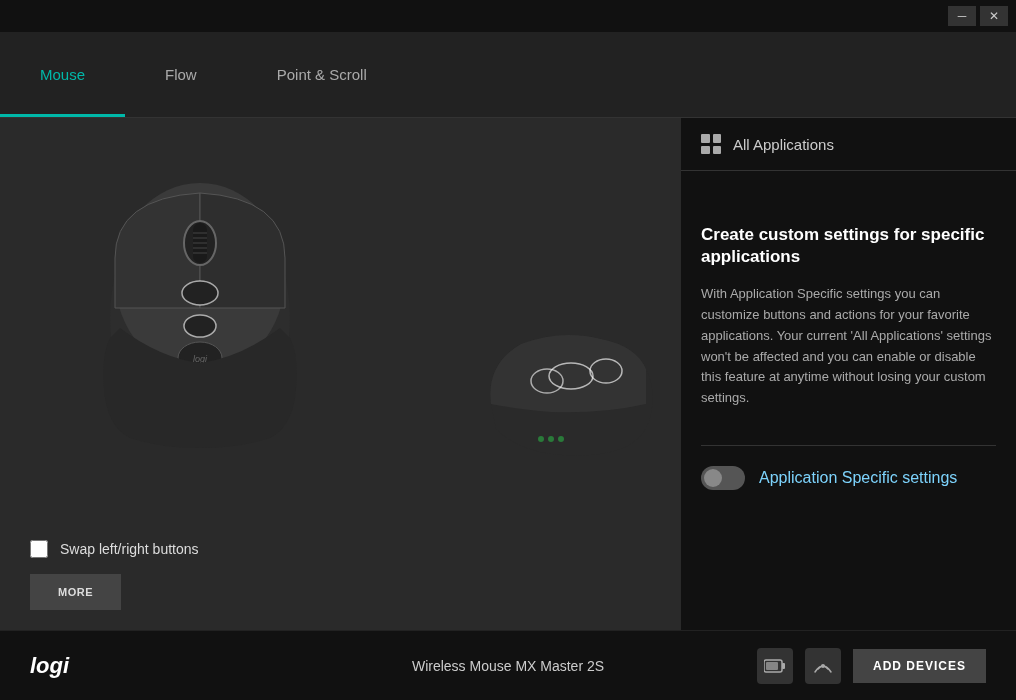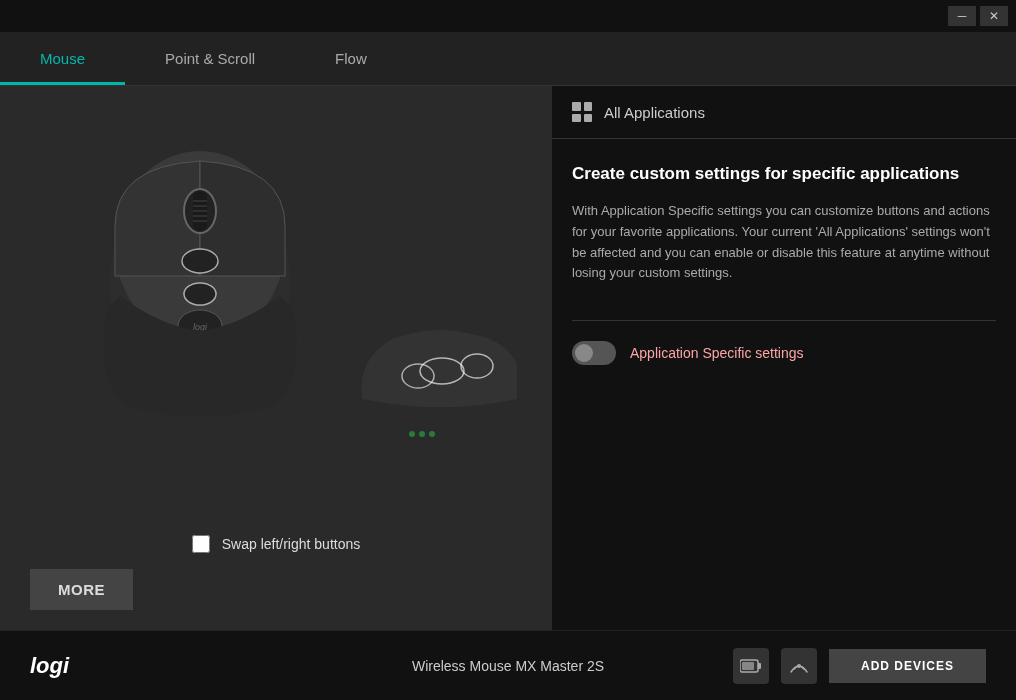--- a/index.html
+++ b/index.html
@@ -47,21 +47,21 @@
 
     
     .tabs {
       display: flex;
       background: #222;
       border-bottom: 1px solid #333;
       padding: 0 0;
     }
 
     .tab {
-      padding: 18px 40px;
+      padding: 34px 40px;
       font-size: 15px;
       color: #aaa;
       cursor: pointer;
       position: relative;
       font-weight: 400;
     }
 
     .tab.active {
       color: #00b8a9;
     }
@@ -104,21 +104,20 @@
     
     .bottom-controls {
       padding: 16px 30px 20px;
     }
 
     .swap-checkbox {
       display: flex;
       align-items: center;
       gap: 12px;
       margin-bottom: 16px;
-      justify-content: center;
     }
 
     .swap-checkbox input[type="checkbox"] {
       width: 18px;
       height: 18px;
       cursor: pointer;
       accent-color: #00b8a9;
     }
 
     .swap-checkbox label {
@@ -130,29 +129,29 @@
     .buttons-row {
       display: flex;
       gap: 12px;
     }
 
     .btn {
       padding: 12px 28px;
       background: #444;
       border: none;
       color: #ddd;
-      font-size: 15px;
+      font-size: 11px;
       font-weight: 600;
       cursor: pointer;
       letter-spacing: 0.5px;
     }
 
     
     .right-panel {
-      width: 464px;
+      width: 335px;
       background: #111;
       display: flex;
       flex-direction: column;
     }
 
     .all-apps-header {
       display: flex;
       align-items: center;
       gap: 12px;
       padding: 16px 20px;
@@ -181,20 +180,21 @@
       padding: 24px 20px;
       flex: 1;
     }
 
     .info-title {
       font-size: 17px;
       font-weight: 600;
       color: #fff;
       margin-bottom: 16px;
       line-height: 1.3;
+      margin-top: 29px;
     }
 
     .info-body {
       font-size: 13px;
       color: #aaa;
       line-height: 1.6;
       margin-bottom: 36px;
     }
 
     .toggle-row {
@@ -222,22 +222,22 @@
       width: 18px;
       height: 18px;
       background: #888;
       border-radius: 50%;
       top: 3px;
       left: 3px;
       transition: all 0.2s;
     }
 
     .toggle-label {
-      font-size: 14px;
-      color: #fca5a5;
+      font-size: 16px;
+      color: #7dd3fc;
     }
 
     
     .footer {
       height: 70px;
       background: #111;
       display: flex;
       align-items: center;
       padding: 0 30px;
       border-top: 1px solid #222;
@@ -274,21 +274,21 @@
       border-radius: 4px;
       display: flex;
       align-items: center;
       justify-content: center;
       cursor: pointer;
       font-size: 16px;
       color: #aaa;
     }
 
     .add-devices-btn {
-      padding: 10px 32px;
+      padding: 10px 20px;
       background: #444;
       border: none;
       color: #fff;
       font-size: 12px;
       font-weight: 700;
       cursor: pointer;
       letter-spacing: 1px;
     }
 
   </style>
@@ -297,22 +297,22 @@
 
 <div class="title-bar">
   <button class="title-bar-btn minimize">─</button>
   <button class="title-bar-btn close">✕</button>
 </div>
 
 <div class="app-container">
 
   <div class="tabs">
     <div class="tab active">Mouse</div>
+    <div class="tab">Flow</div>
     <div class="tab">Point &amp; Scroll</div>
-    <div class="tab">Flow</div>
   </div>
 
   <div class="content">
 
     <div class="left-panel">
 
       <div class="mouse-area">
 
         <svg width="240" height="340" viewBox="0 0 240 340" style="position:absolute; top:20px; left:80px;">
 

